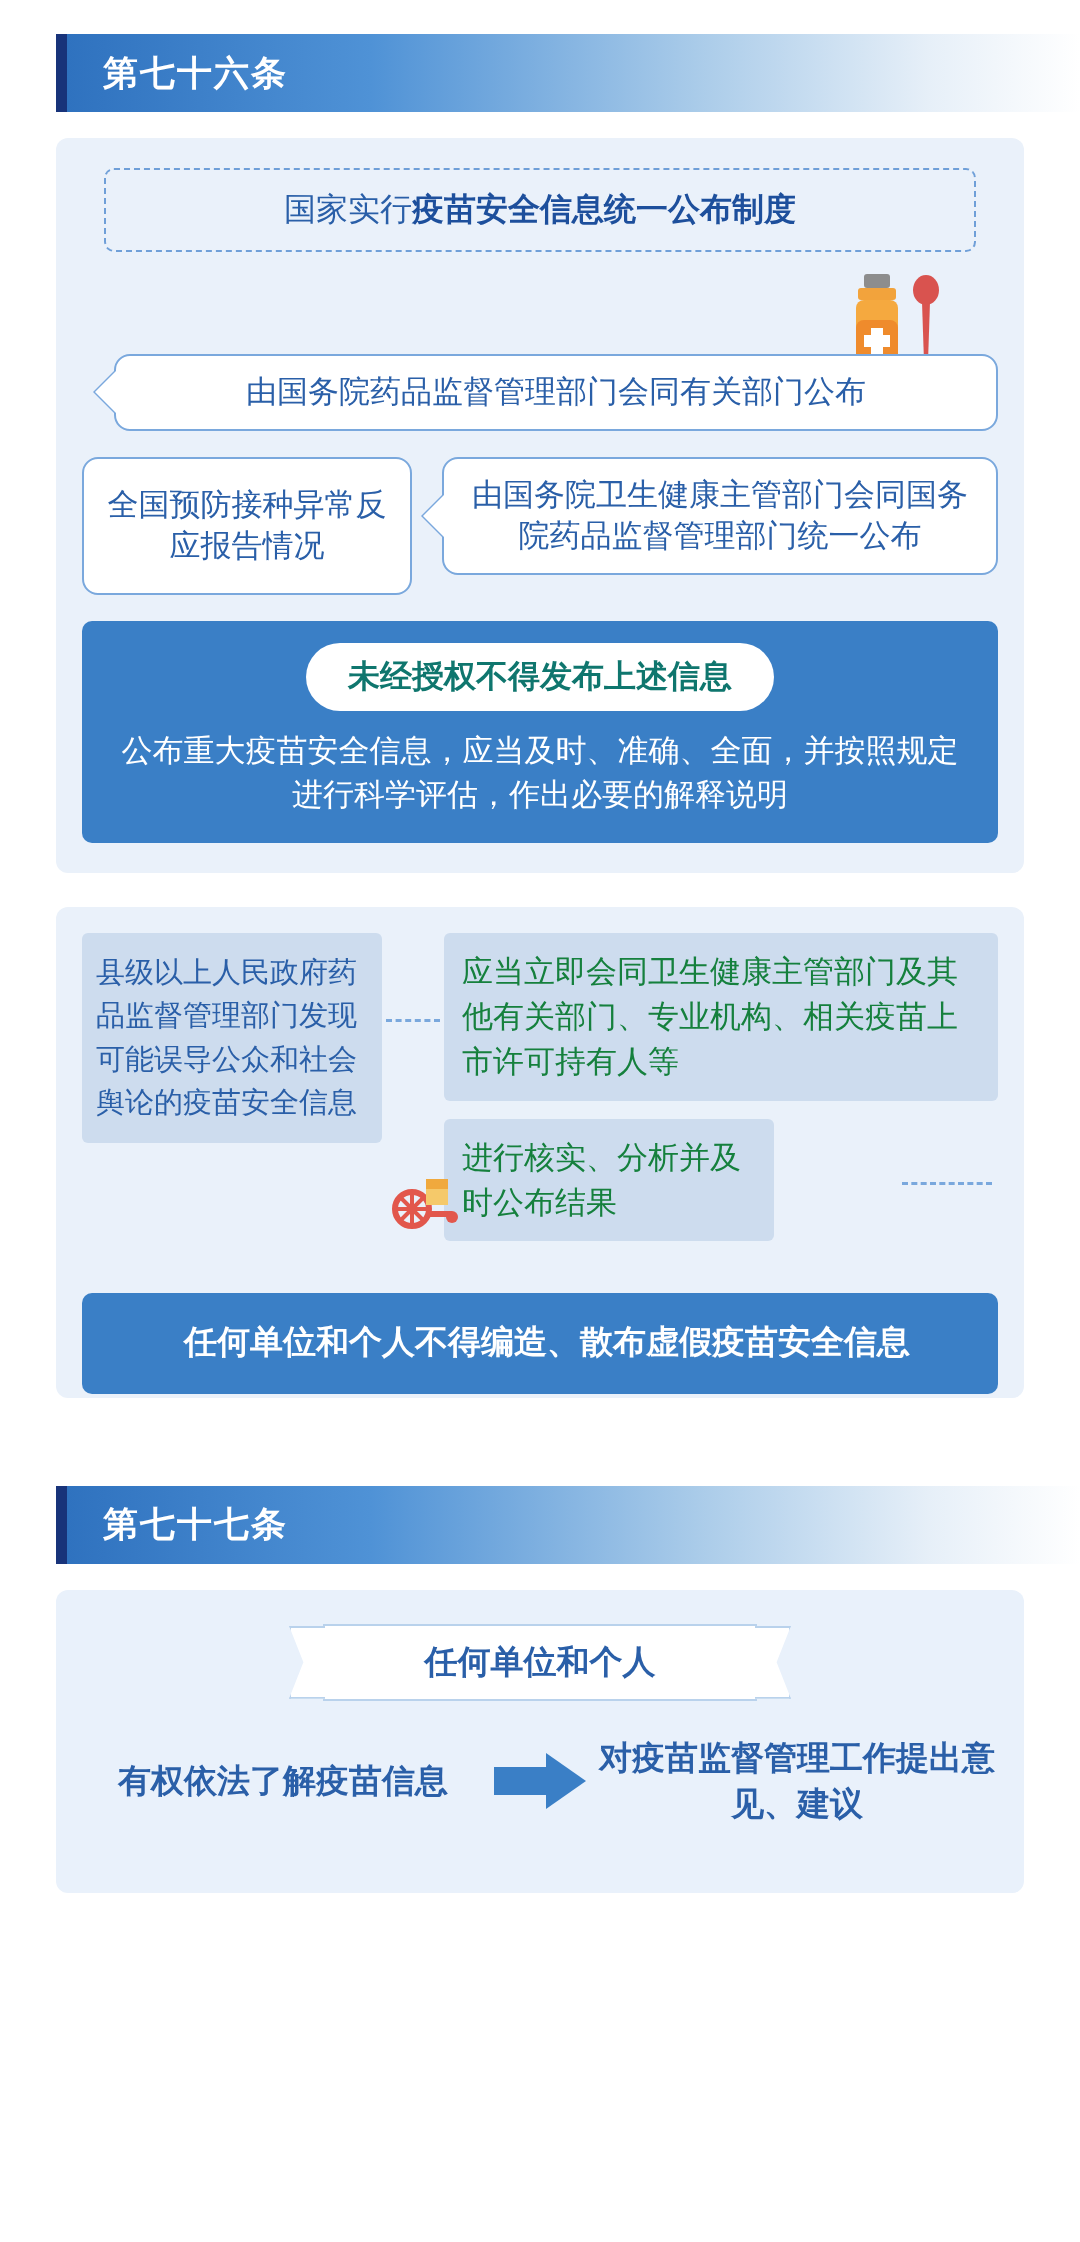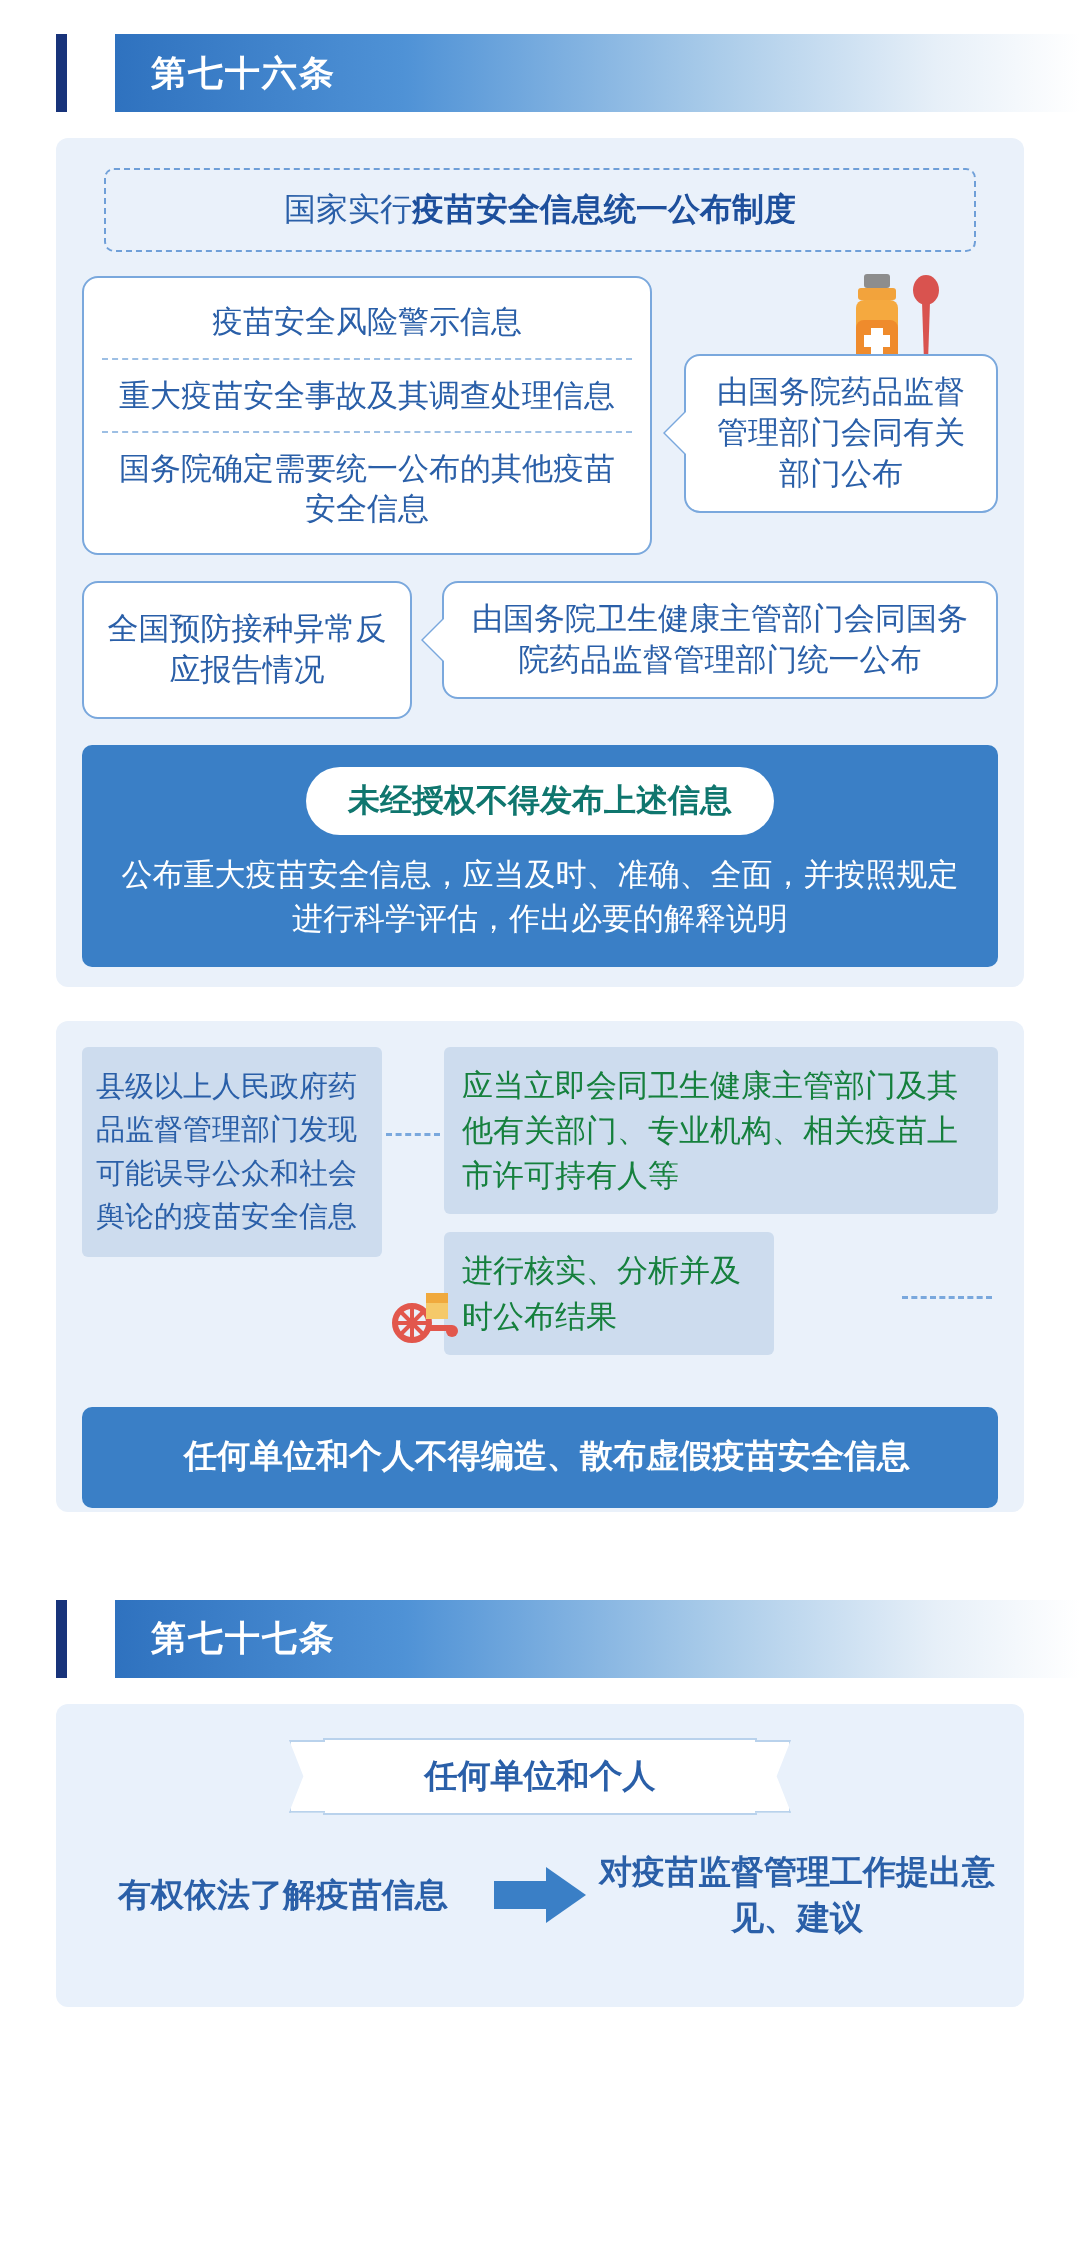--- a/index.html
+++ b/index.html
@@ -12,21 +12,20 @@
   }
   .page{width:1080px;margin:0 auto;position:relative;padding:0 0 40px 0;box-sizing:border-box;}
 
   
   .banner{
     position:relative;
     height:78px;
     margin:34px 0 26px 56px;
     display:flex;
     align-items:stretch;
-    gap:48px;
   }
   .banner .bar{
     width:11px;
     background:#18337a;
     flex:0 0 11px;
   }
   .banner .fill{
     position:relative;
     flex:1 1 auto;
     background:linear-gradient(to right,#2f72bf 0%,#4f92d6 30%,#a9cbe9 62%,#e6eff8 85%,#ffffff 100%);
@@ -45,21 +44,21 @@
     letter-spacing:2px;
     padding-left:36px;
     white-space:nowrap;
   }
 
   
   .panel{
     margin:0 56px;
     background:#eaf1fa;
     border-radius:12px;
-    padding:28px 26px 20px 26px;
+    padding:28px 26px 30px 26px;
     box-sizing:border-box;
   }
 
   
   .dashed-box{
     border:2px dashed #6f9fd8;
     border-radius:10px;
     padding:18px 12px;
     text-align:center;
     font-size:32px;
@@ -244,27 +243,20 @@
     </div>
   </div>
 
   <div class="panel">
 
     <div class="dashed-box">
       <span>国家实行</span><b>疫苗安全信息统一公布制度</b>
     </div>
 
     <div class="two-col">
-      <div class="left-col">
-        <div class="outline-box">
-          <div class="row">疫苗安全风险警示信息</div>
-          <div class="row">重大疫苗安全事故及其调查处理信息</div>
-          <div class="row">国务院确定需要统一公布的其他疫苗安全信息</div>
-        </div>
-      </div>
       <div class="right-col">
 
         <svg class="icon-vaccine" viewBox="0 0 120 105">
           <rect x="22" y="6" width="26" height="14" rx="3" fill="#8d8d8d"></rect>
           <rect x="16" y="20" width="38" height="12" rx="3" fill="#f2a33c"></rect>
           <rect x="14" y="32" width="42" height="62" rx="8" fill="#f5a93f"></rect>
           <rect x="14" y="52" width="42" height="42" rx="8" fill="#ef8b2c"></rect>
           <rect x="29" y="60" width="12" height="26" fill="#ffffff"></rect>
           <rect x="22" y="67" width="26" height="12" fill="#ffffff"></rect>
           <ellipse cx="84" cy="22" rx="13" ry="15" fill="#d9534f"></ellipse>

